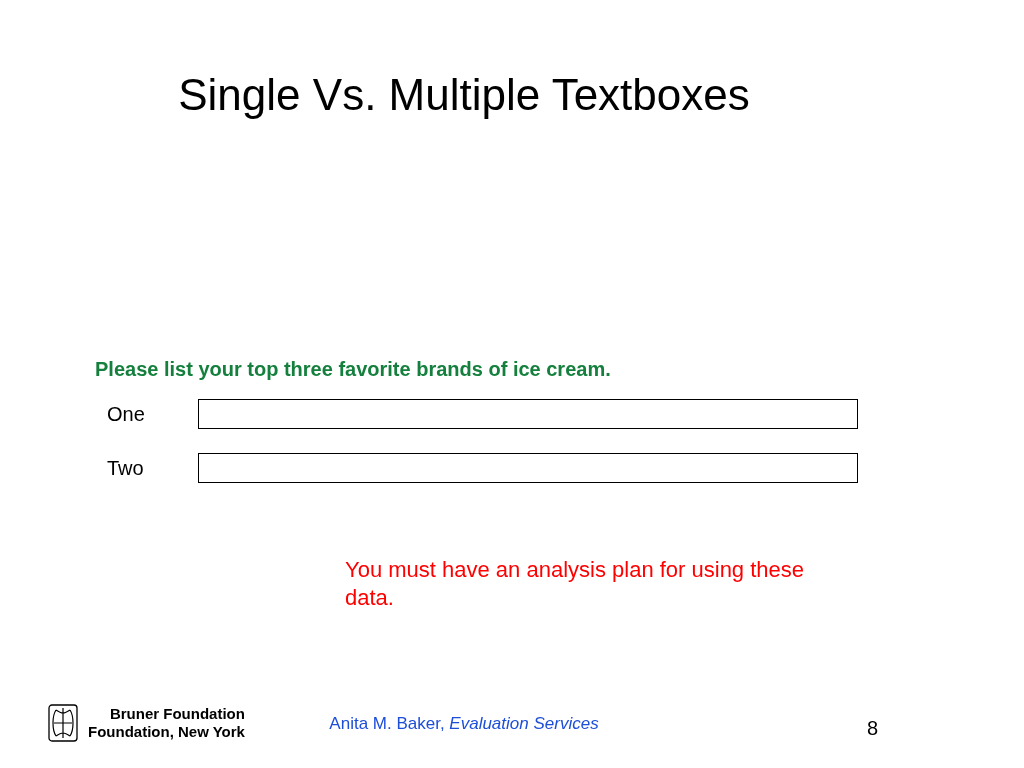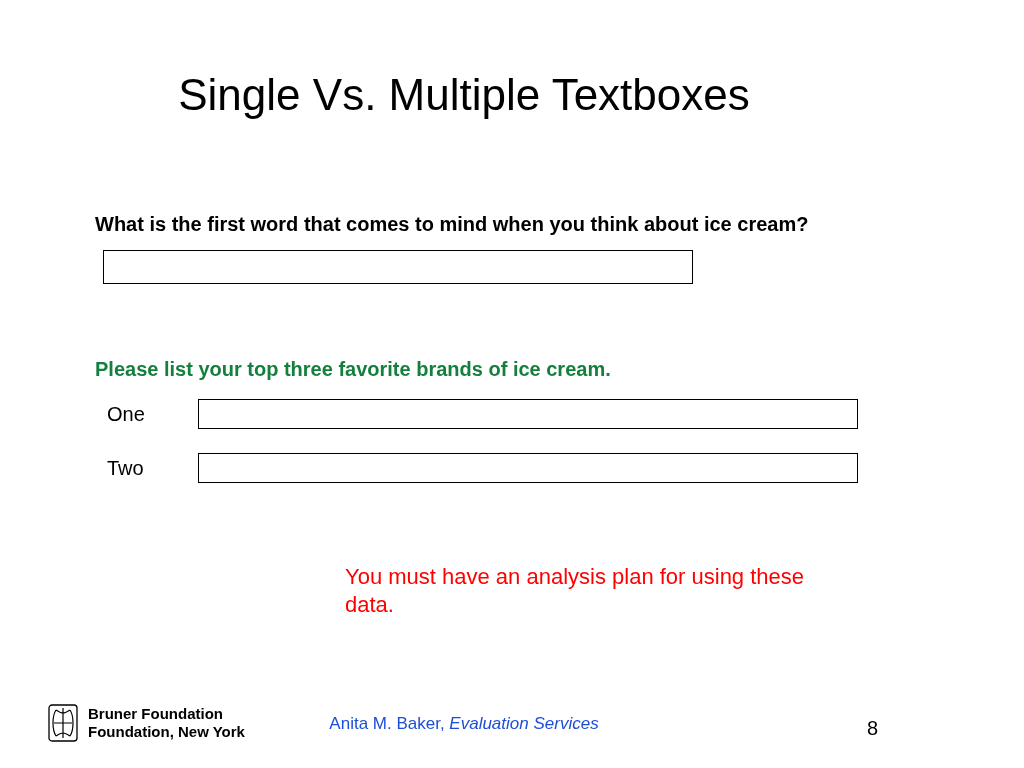--- a/index.html
+++ b/index.html
@@ -89,21 +89,20 @@
   }
   .note {
     position: absolute;
     top: 556px;
     left: 345px;
     width: 460px;
     color: #ff0000;
     font-family: "Trebuchet MS", Verdana, Arial, sans-serif;
     font-size: 22px;
     line-height: 1.25;
-    margin-top: 7px;
   }
   .footer {
     position: absolute;
     left: 0;
     right: 0;
     bottom: 26px;
     height: 50px;
   }
   .footer-left {
     position: absolute;
@@ -117,20 +116,21 @@
     width: 30px;
     height: 38px;
   }
   .logo svg { width: 30px; height: 38px; display: block; }
   .org {
     font-family: Arial, Helvetica, sans-serif;
     font-weight: 700;
     font-size: 15px;
     line-height: 1.2;
     color: #000;
+    text-align: right;
   }
   .footer-center {
     position: absolute;
     left: 0;
     right: 0;
     bottom: 8px;
     text-align: center;
     font-family: "Trebuchet MS", Verdana, Arial, sans-serif;
     font-size: 17px;
     color: #1d4ed8;
@@ -145,24 +145,20 @@
     color: #000;
   }
 </style>
 </head>
 <body>
 
 <div class="slide">
 
   <div class="title">Single Vs. Multiple Textboxes</div>
 
-  <div class="q1-block">
-    <div class="q1-label">What is the first word that comes to mind when you think about ice cream?</div>
-    <input class="q1-input" type="text" value="" style="">
-  </div>
 
   <div class="q2-block">
     <div class="q2-label">Please list your top three favorite brands of ice cream.</div>
     <div class="rows">
       <div class="row">
         <div class="row-label">One</div>
         <input class="row-input" type="text" value="" style="">
       </div>
       <div class="row">
         <div class="row-label">Two</div>

